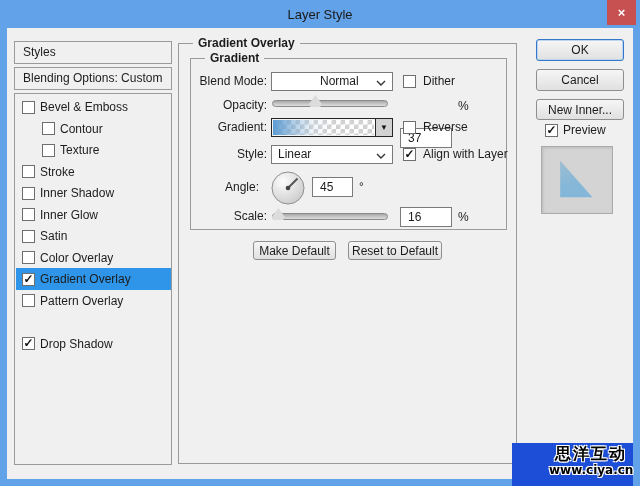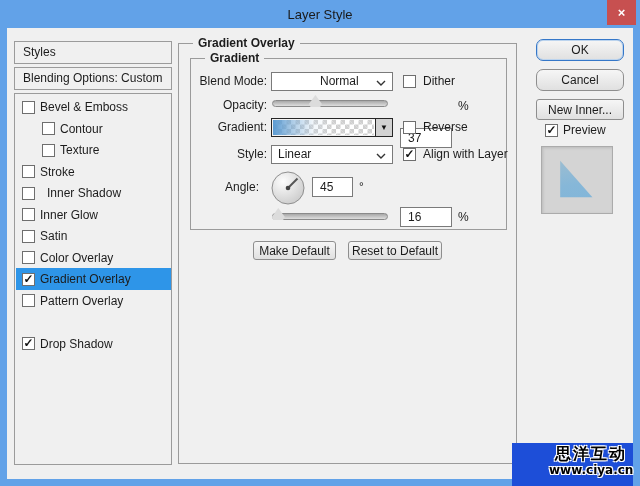--- a/index.html
+++ b/index.html
@@ -65,21 +65,21 @@
       background-size:100% 100%, 9px 9px, 9px 9px;
       background-position:0 0, 0 0, 4.5px 4.5px; }
   .grad-arrow { position:absolute; right:0; top:0; bottom:0; width:17px;
       background:#d2d2d2; border-left:1px solid #262626;
       display:flex; align-items:center; justify-content:center; font-size:8px; color:#111; }
 
   .btn { position:absolute; height:19px; border:1px solid #8e8e8e; border-radius:3px;
          background:linear-gradient(#f6f6f6,#e0e0e0); font-size:12px;
          display:flex; align-items:center; justify-content:center; cursor:pointer;
          font-family:"Liberation Sans", sans-serif; }
-  .btn.big { height:22px;border-radius:7px; }
+  .btn.big { height:22px; }
   .btn.default { border-color:#3577c8; box-shadow:inset 0 0 0 1px #bcd4ee; }
 
   .thumbpane { position:absolute; left:534px; top:118px; width:72px; height:68px;
                background:#d4d4d4; border:1px solid #ababab;
                box-shadow:inset 1px 1px 3px rgba(0,0,0,.12); }
   .thumbpane .tri { position:absolute; inset:0;
                background:linear-gradient(170deg,#a3bfcf 10%,#86b7d8 55%,#7fb5da 100%);
                clip-path:polygon(26% 21%, 26% 76%, 72% 76%);
                filter:drop-shadow(1px 1px 1px rgba(0,0,0,.18)); }
 
@@ -116,21 +116,21 @@
         <span class="lbl">Contour</span>
       </div>
         <div class="side-row indent" style="top: 45px;">
         <span class="cb"></span>
         <span class="lbl">Texture</span>
       </div>
         <div class="side-row" style="top: 66.5px;">
         <span class="cb"></span>
         <span class="lbl">Stroke</span>
       </div>
-        <div class="side-row" style="top: 88px; gap: 7px;">
+        <div class="side-row" style="top: 88px;">
         <span class="cb"></span>
         <span class="lbl">Inner Shadow</span>
       </div>
         <div class="side-row" style="top: 109.5px;">
         <span class="cb"></span>
         <span class="lbl">Inner Glow</span>
       </div>
         <div class="side-row" style="top: 131px;">
         <span class="cb"></span>
         <span class="lbl">Satin</span>
@@ -205,20 +205,21 @@
             <stop offset="100%" stop-color="#c9c9c9"></stop>
         </radialGradient>
       </defs>
       <circle cx="18" cy="18" r="16" fill="url(#dialg)" stroke="#8f8f8f"></circle>
       <line x1="18" y1="18" x2="27.5" y2="8.5" stroke="#555" stroke-width="2"></line>
       <circle cx="18" cy="18" r="2.3" fill="#444"></circle>
     </svg>
     <div class="valbox" style="left:305px;top:149px;width:41px;">45</div>
     <span class="unit" style="left:352px;top:149px;">°</span>
 
+    <div class="flabel" style="left:140px;top:179px;">Scale:</div>
     <div class="slider" style="left:265px;top:180px;width:116px;">
       <div class="track"></div>
       <div class="thumb" style="left: calc(5% - 6px);"></div>
     </div>
     <div class="valbox" style="left:393px;top:179px;">16</div>
     <span class="unit" style="left:451px;top:179px;">%</span>
 
     <div class="btn" style="left:246px;top:213px;width:83px;">Make Default</div>
     <div class="btn" style="left:341px;top:213px;width:94px;">Reset to Default</div>
 

